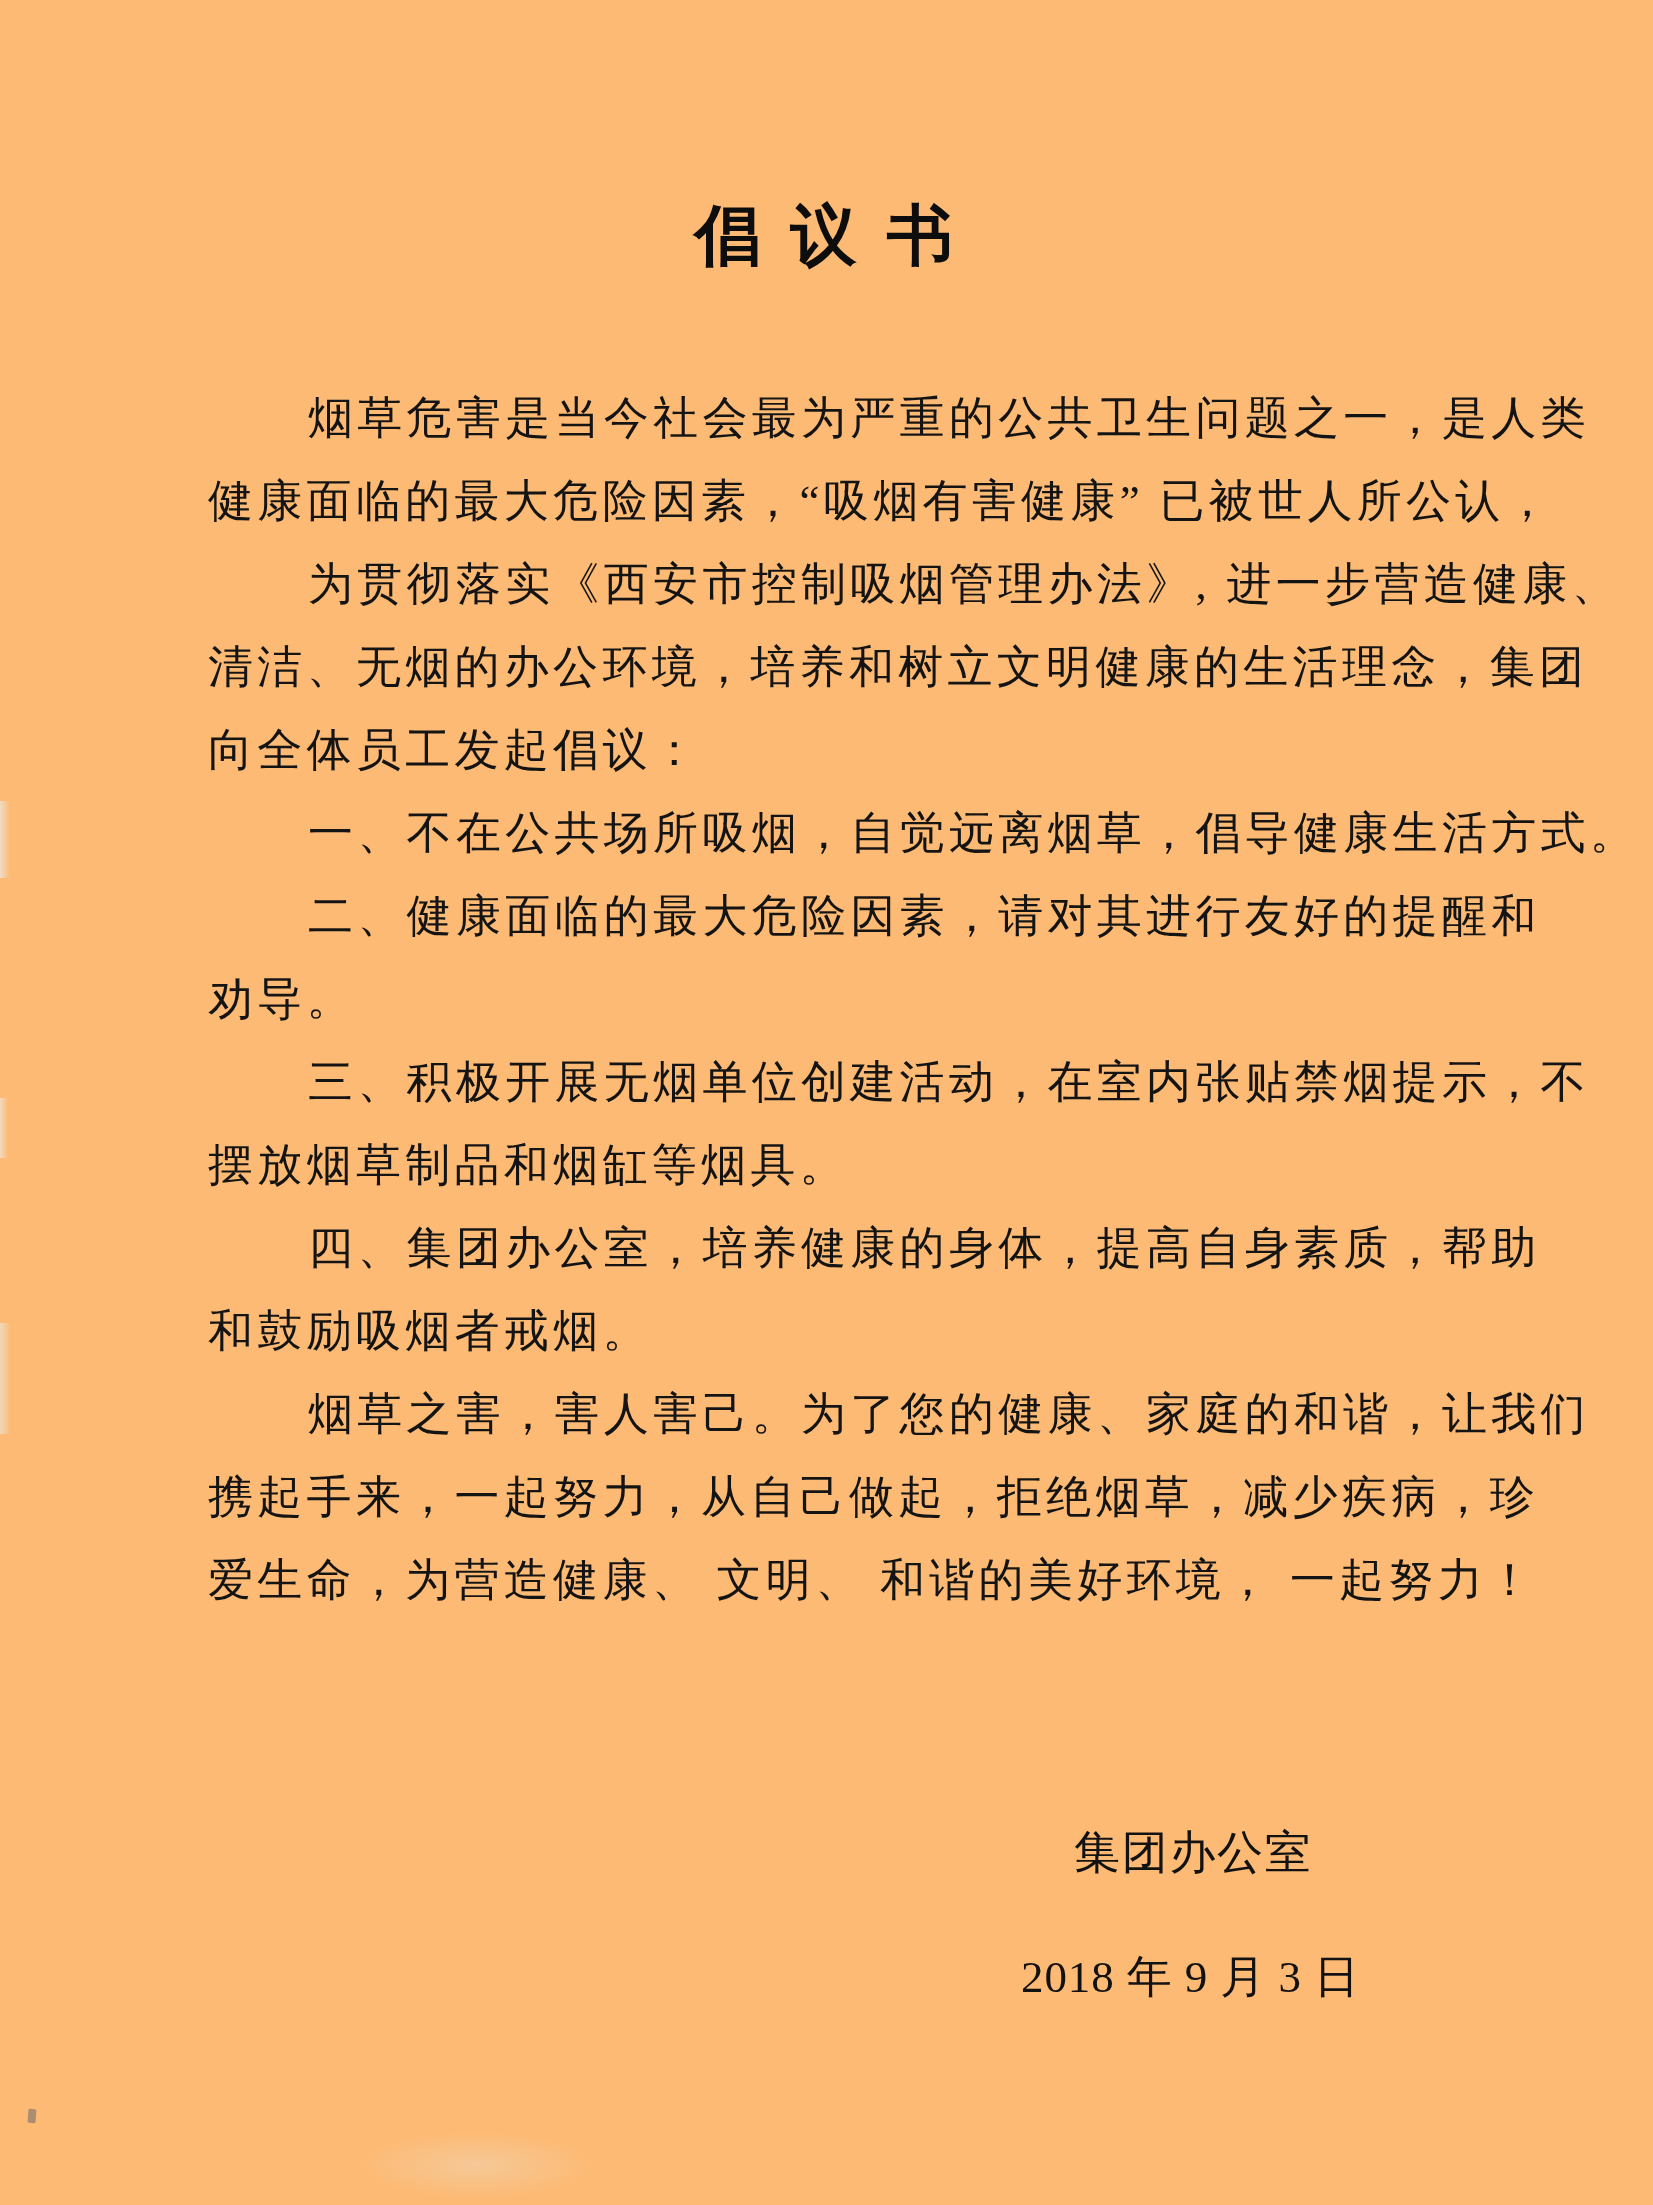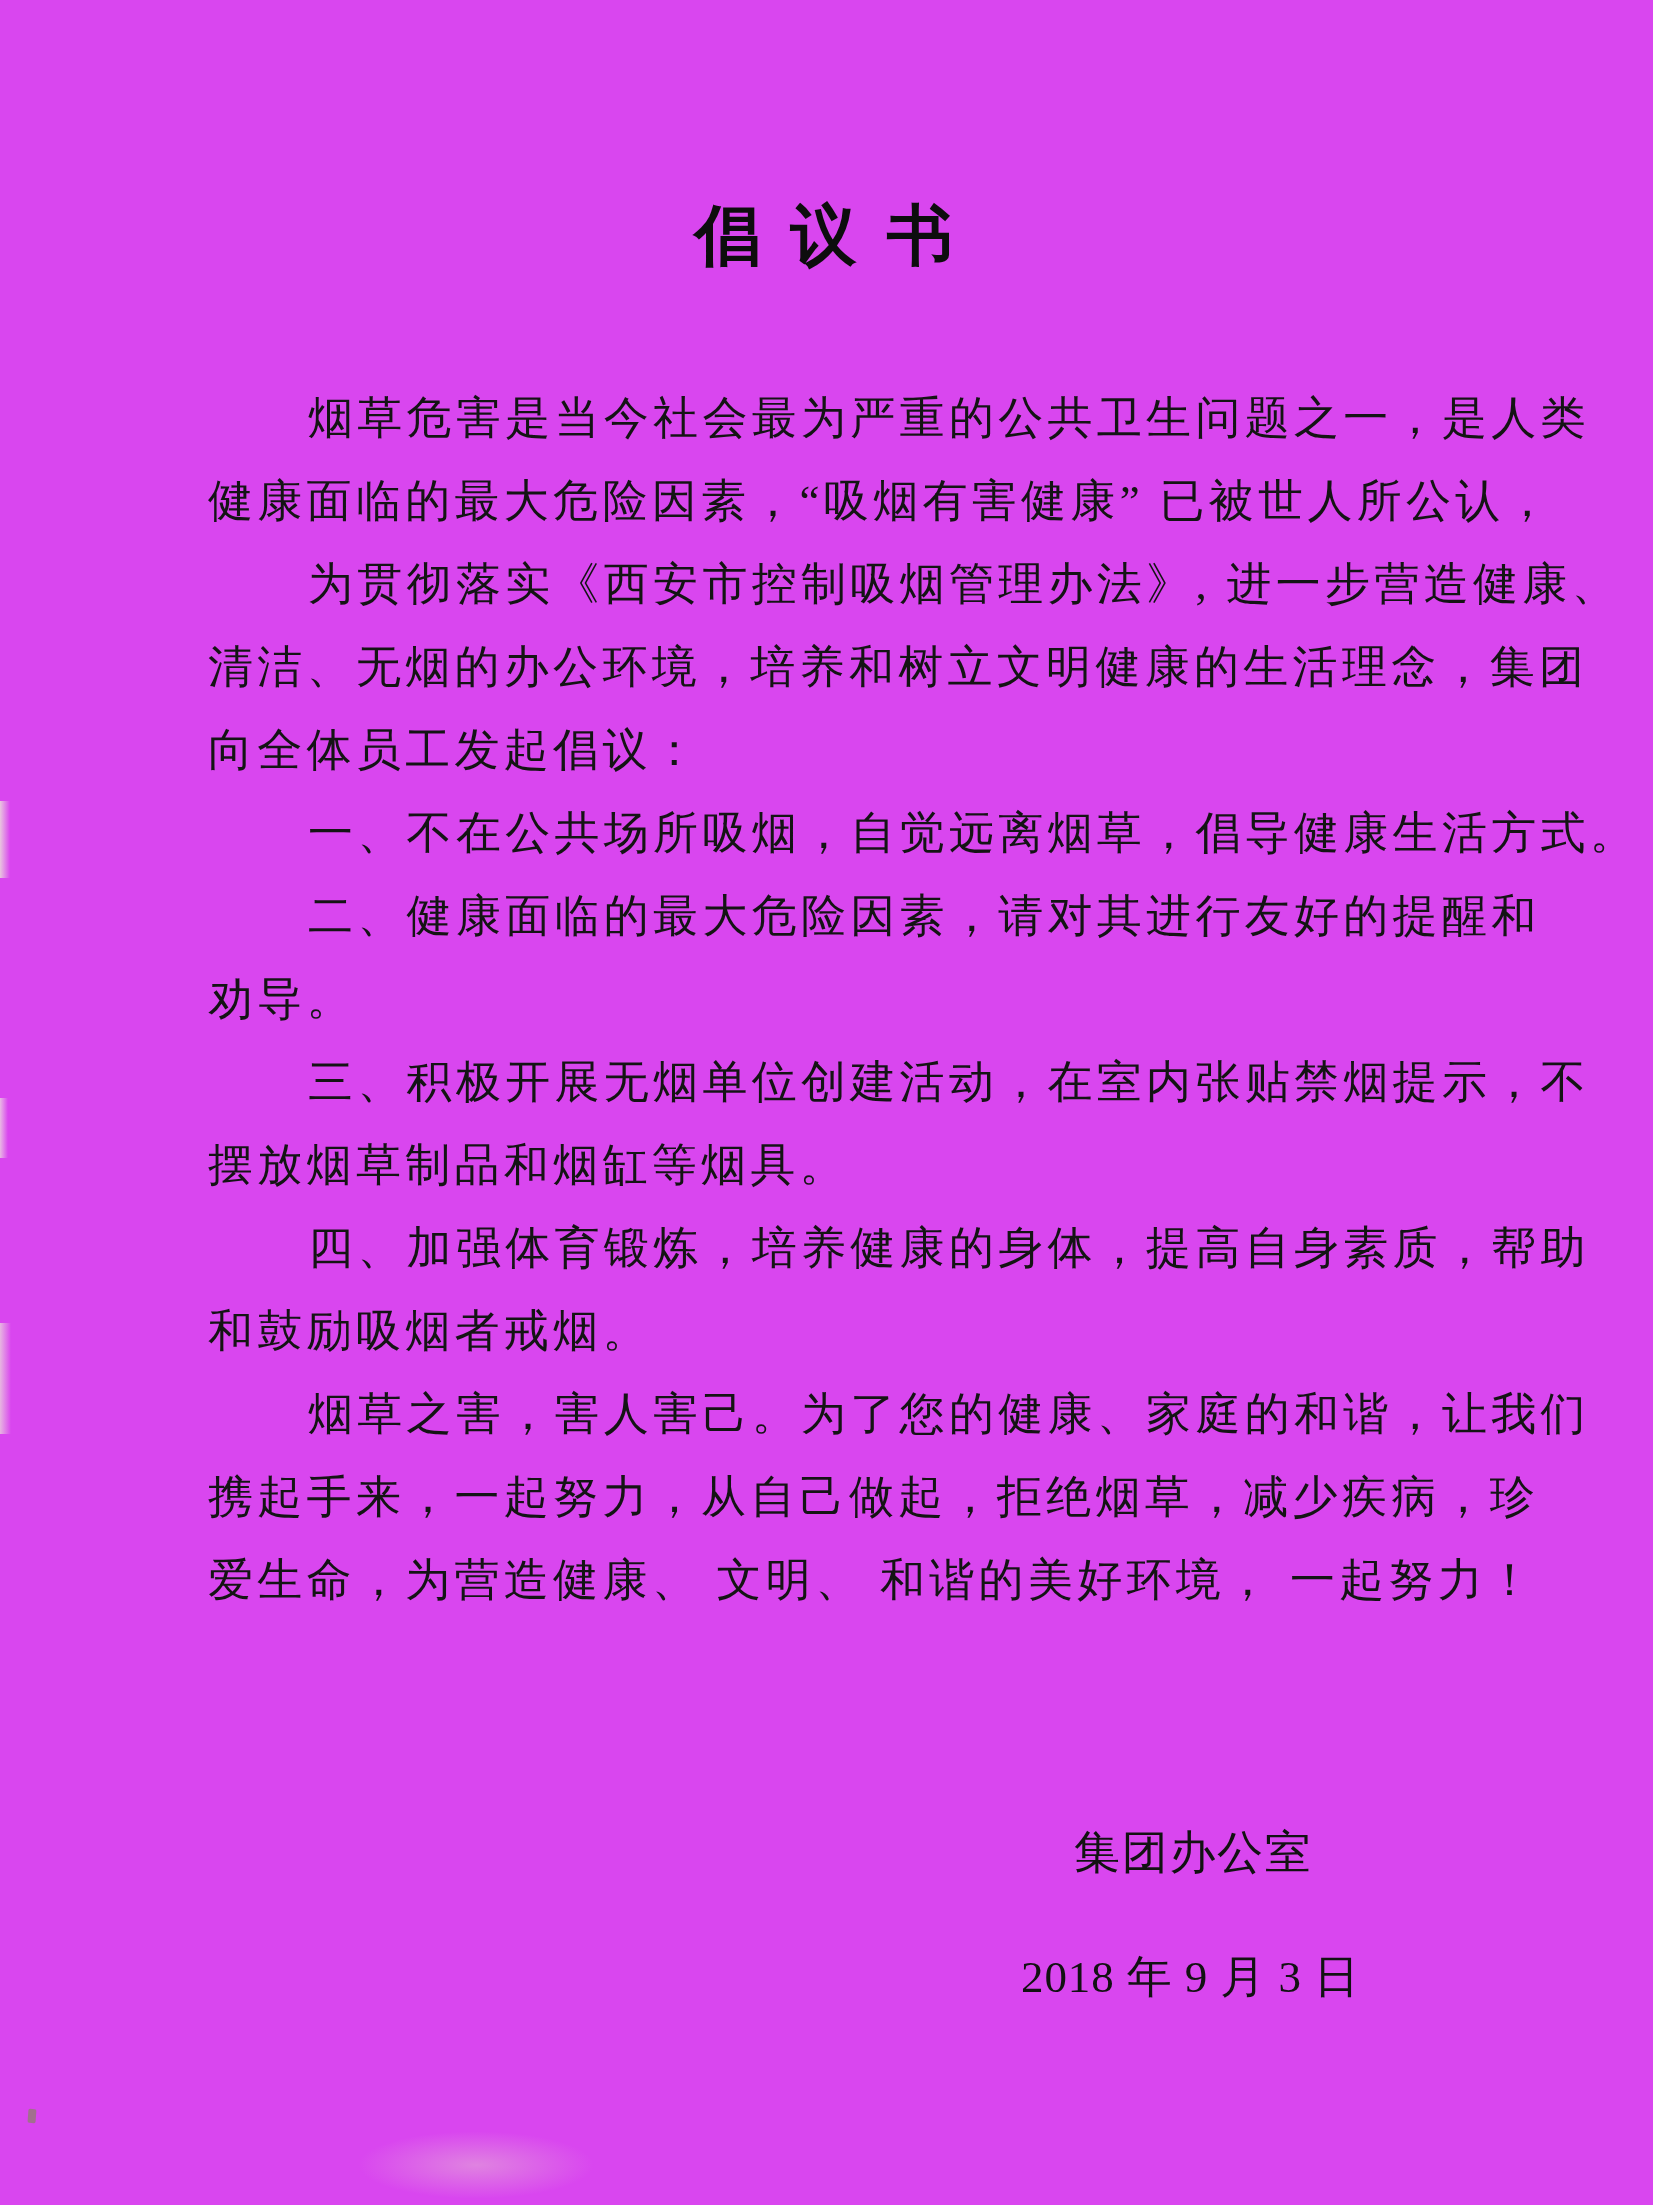--- a/index.html
+++ b/index.html
@@ -5,21 +5,21 @@
   html, body {
     margin: 0;
     padding: 0;
     background: #e8e8e8;
   }
   .page {
     position: relative;
     width: 1654px;
     height: 2205px;
     margin: 0 auto;
-    background: #d946ef;
+    background: #fdba74;
     overflow: hidden;
     font-family: "Liberation Serif", "DejaVu Serif", serif;
     color: #121212;
   }
   .doc-title {
     position: absolute;
     top: 191px;
     left: 0;
     width: 100%;
     margin: 0;
@@ -124,21 +124,21 @@
     <div class="line indent">烟草危害是当今社会最为严重的公共卫生问题之一，是人类</div>
     <div class="line">健康面临的最大危险因素，“吸烟有害健康” 已被世人所公认，</div>
     <div class="line indent">为贯彻落实《西安市控制吸烟管理办法》, 进一步营造健康、</div>
     <div class="line">清洁、无烟的办公环境，培养和树立文明健康的生活理念，集团</div>
     <div class="line">向全体员工发起倡议：</div>
     <div class="line indent">一、不在公共场所吸烟，自觉远离烟草，倡导健康生活方式。</div>
     <div class="line indent">二、健康面临的最大危险因素，请对其进行友好的提醒和</div>
     <div class="line">劝导。</div>
     <div class="line indent">三、积极开展无烟单位创建活动，在室内张贴禁烟提示，不</div>
     <div class="line">摆放烟草制品和烟缸等烟具。</div>
-    <div class="line indent">四、加强体育锻炼，培养健康的身体，提高自身素质，帮助</div>
+    <div class="line indent">四、集团办公室，培养健康的身体，提高自身素质，帮助</div>
     <div class="line">和鼓励吸烟者戒烟。</div>
     <div class="line indent">烟草之害，害人害己。为了您的健康、家庭的和谐，让我们</div>
     <div class="line">携起手来，一起努力，从自己做起，拒绝烟草，减少疾病，珍</div>
     <div class="line">爱生命，为营造健康、 文明、 和谐的美好环境， 一起努力！</div>
   </div>
 
   <div class="sign-org">集团办公室</div>
 
   <div class="sign-date">2018 年 9 月 3 日</div>
 

